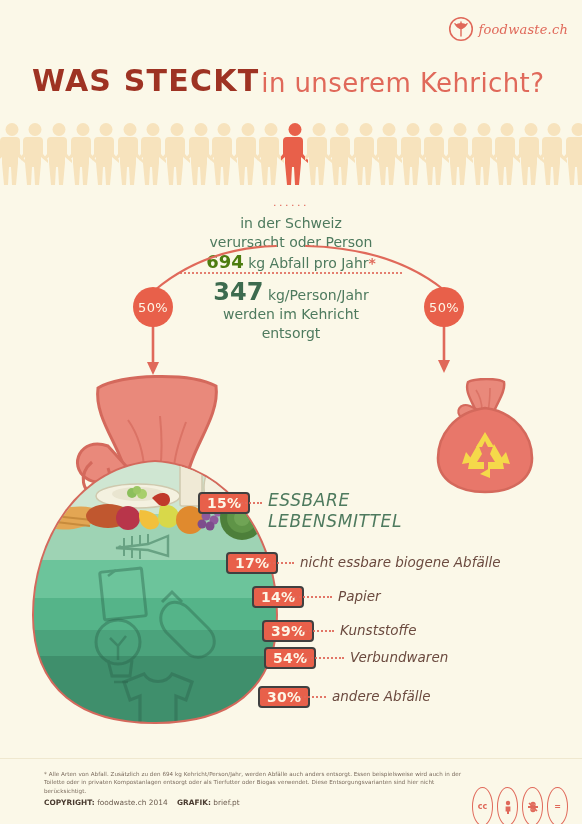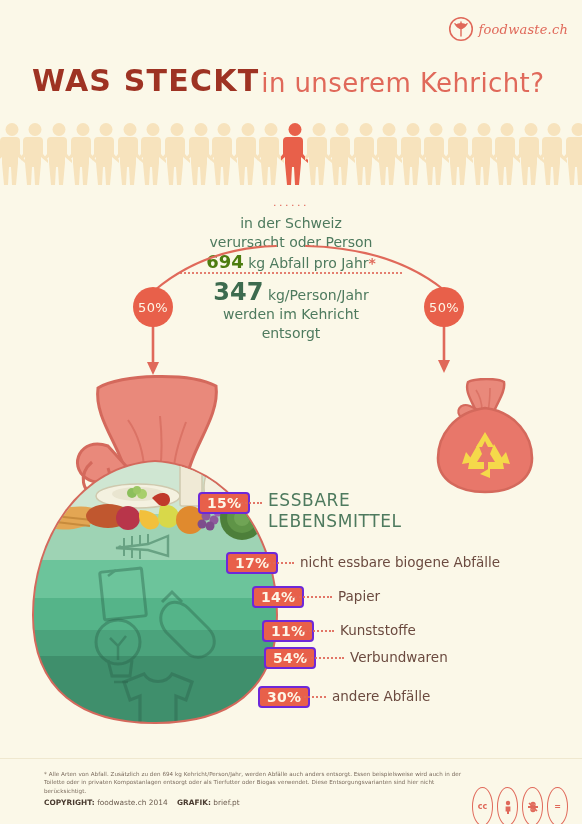--- a/index.html
+++ b/index.html
@@ -74,29 +74,29 @@
   .badge.left { left: 133px; top: 287px; }
   .badge.right { left: 424px; top: 287px; }
 
   
   .bag-green { position: absolute; left: 20px; top: 370px; width: 280px; height: 360px; }
   .bag-red { position: absolute; left: 432px; top: 378px; width: 106px; height: 116px; }
 
   
   .ptag {
     position: absolute; height: 22px; padding: 0 7px;
-    background: #e8604a; color: #fdf6e6; border: 2px solid #6d28d9;
+    background: #e8604a; color: #fdf6e6; border: 2px solid #404040;
     border-radius: 4px; display: flex; align-items: center; justify-content: center;
     font-size: 14px; font-weight: bold; letter-spacing: .2px;
   }
   .leader {
     position: absolute; height: 2px; border-top: 2.5px dotted #e0695a; opacity: .9;
   }
   .plabel {
-    position: absolute; font-size: 13.5px; color: #6b4a3f; white-space: nowrap;
+    position: absolute; font-size: 13.5px; color: #6b4a3f; white-space: nowrap; font-style: italic;
   }
   .plabel.big {
     font-size: 17px; color: #4e7a5e; font-weight: normal; letter-spacing: .6px; line-height: 21px;
   }
 
   
   .footer { position: absolute; left: 44px; top: 770px; width: 420px; }
   .fn {
     font-size: 5.6px; color: #7a6a5c; line-height: 8.4px; letter-spacing: .05px;
   }
@@ -410,21 +410,21 @@
   <div id="tags">
       <div class="ptag" style="left: 198px; top: 492px;">15%</div>
       <div class="leader" style="left: 238px; top: 502px; width: 24px;"></div>
       <div class="plabel big" style="left: 268px; top: 490px;">ESSBARE<br>LEBENSMITTEL</div>
       <div class="ptag" style="left: 226px; top: 552px;">17%</div>
       <div class="leader" style="left: 266px; top: 562px; width: 28px;"></div>
       <div class="plabel" style="left: 300px; top: 554px;">nicht essbare biogene Abfälle</div>
       <div class="ptag" style="left: 252px; top: 586px;">14%</div>
       <div class="leader" style="left: 292px; top: 596px; width: 40px;"></div>
       <div class="plabel" style="left: 338px; top: 588px;">Papier</div>
-      <div class="ptag" style="left: 262px; top: 620px;">11%</div>
+      <div class="ptag" style="left: 262px; top: 620px;">39%</div>
       <div class="leader" style="left: 302px; top: 630px; width: 32px;"></div>
       <div class="plabel" style="left: 340px; top: 622px;">Kunststoffe</div>
       <div class="ptag" style="left: 264px; top: 647px;">54%</div>
       <div class="leader" style="left: 304px; top: 657px; width: 40px;"></div>
       <div class="plabel" style="left: 350px; top: 649px;">Verbundwaren</div>
       <div class="ptag" style="left: 258px; top: 686px;">30%</div>
       <div class="leader" style="left: 300px; top: 696px; width: 26px;"></div>
       <div class="plabel" style="left: 332px; top: 688px;">andere Abfälle</div>
     </div>
 

